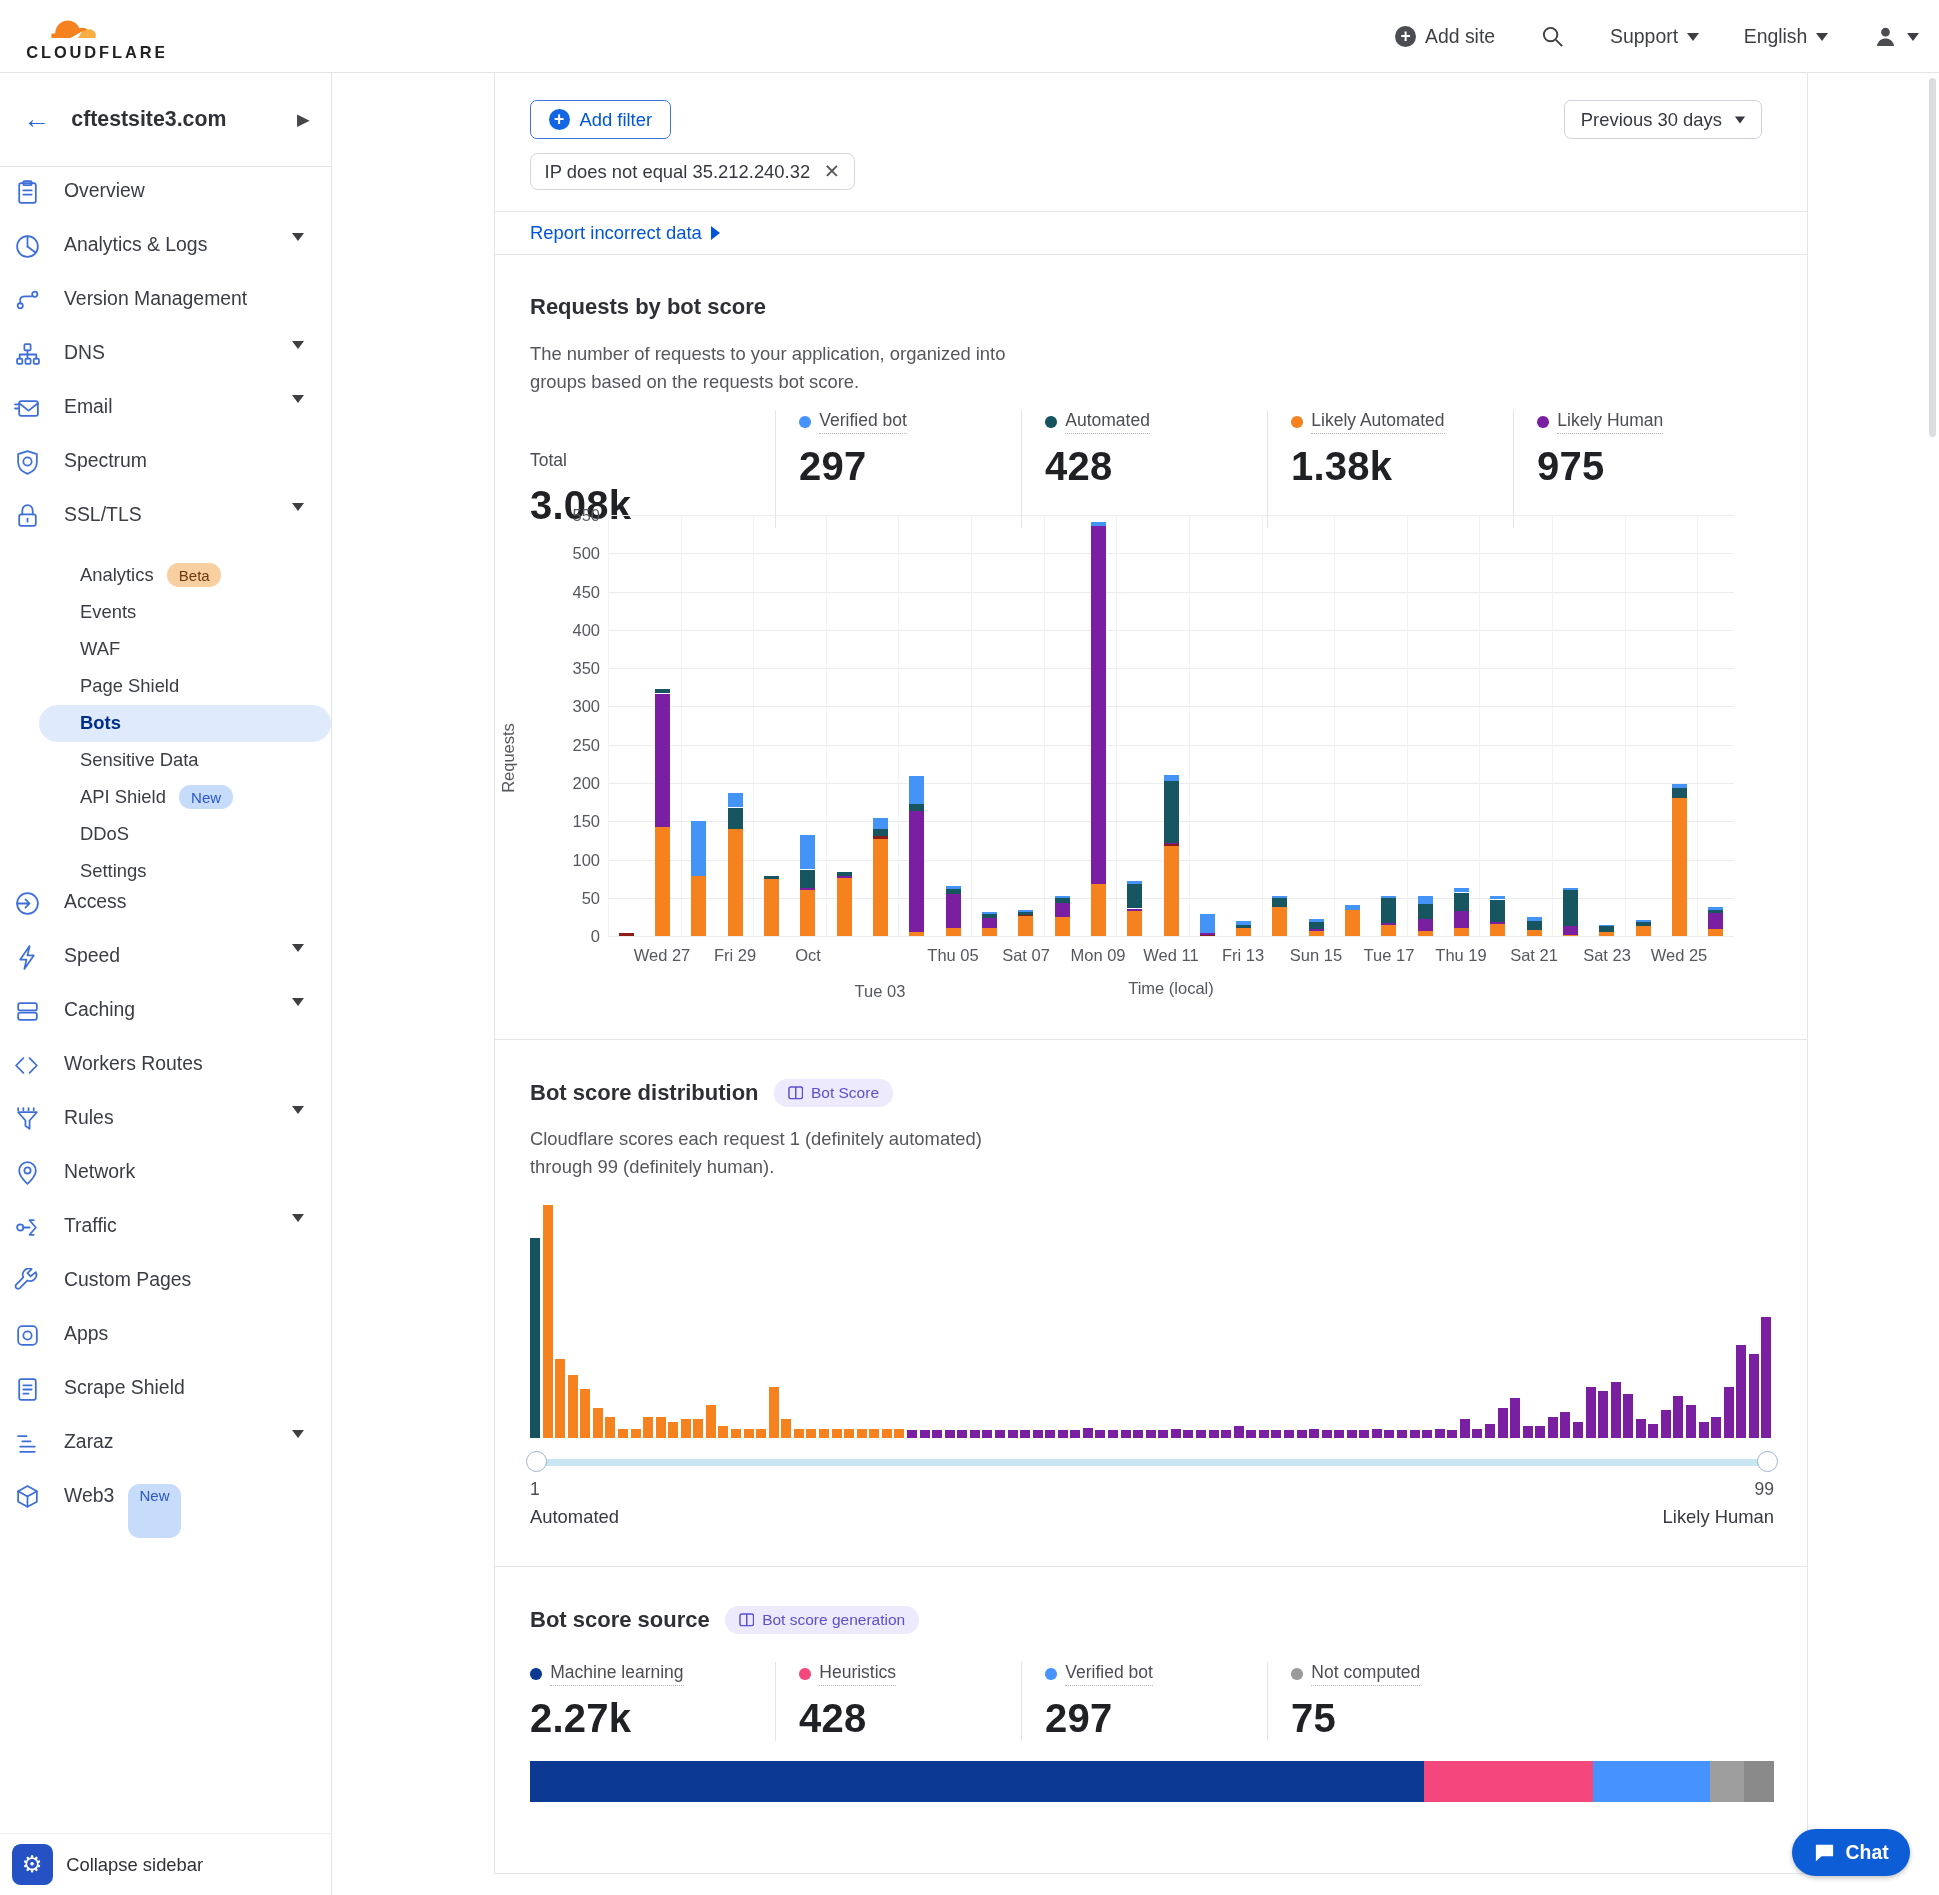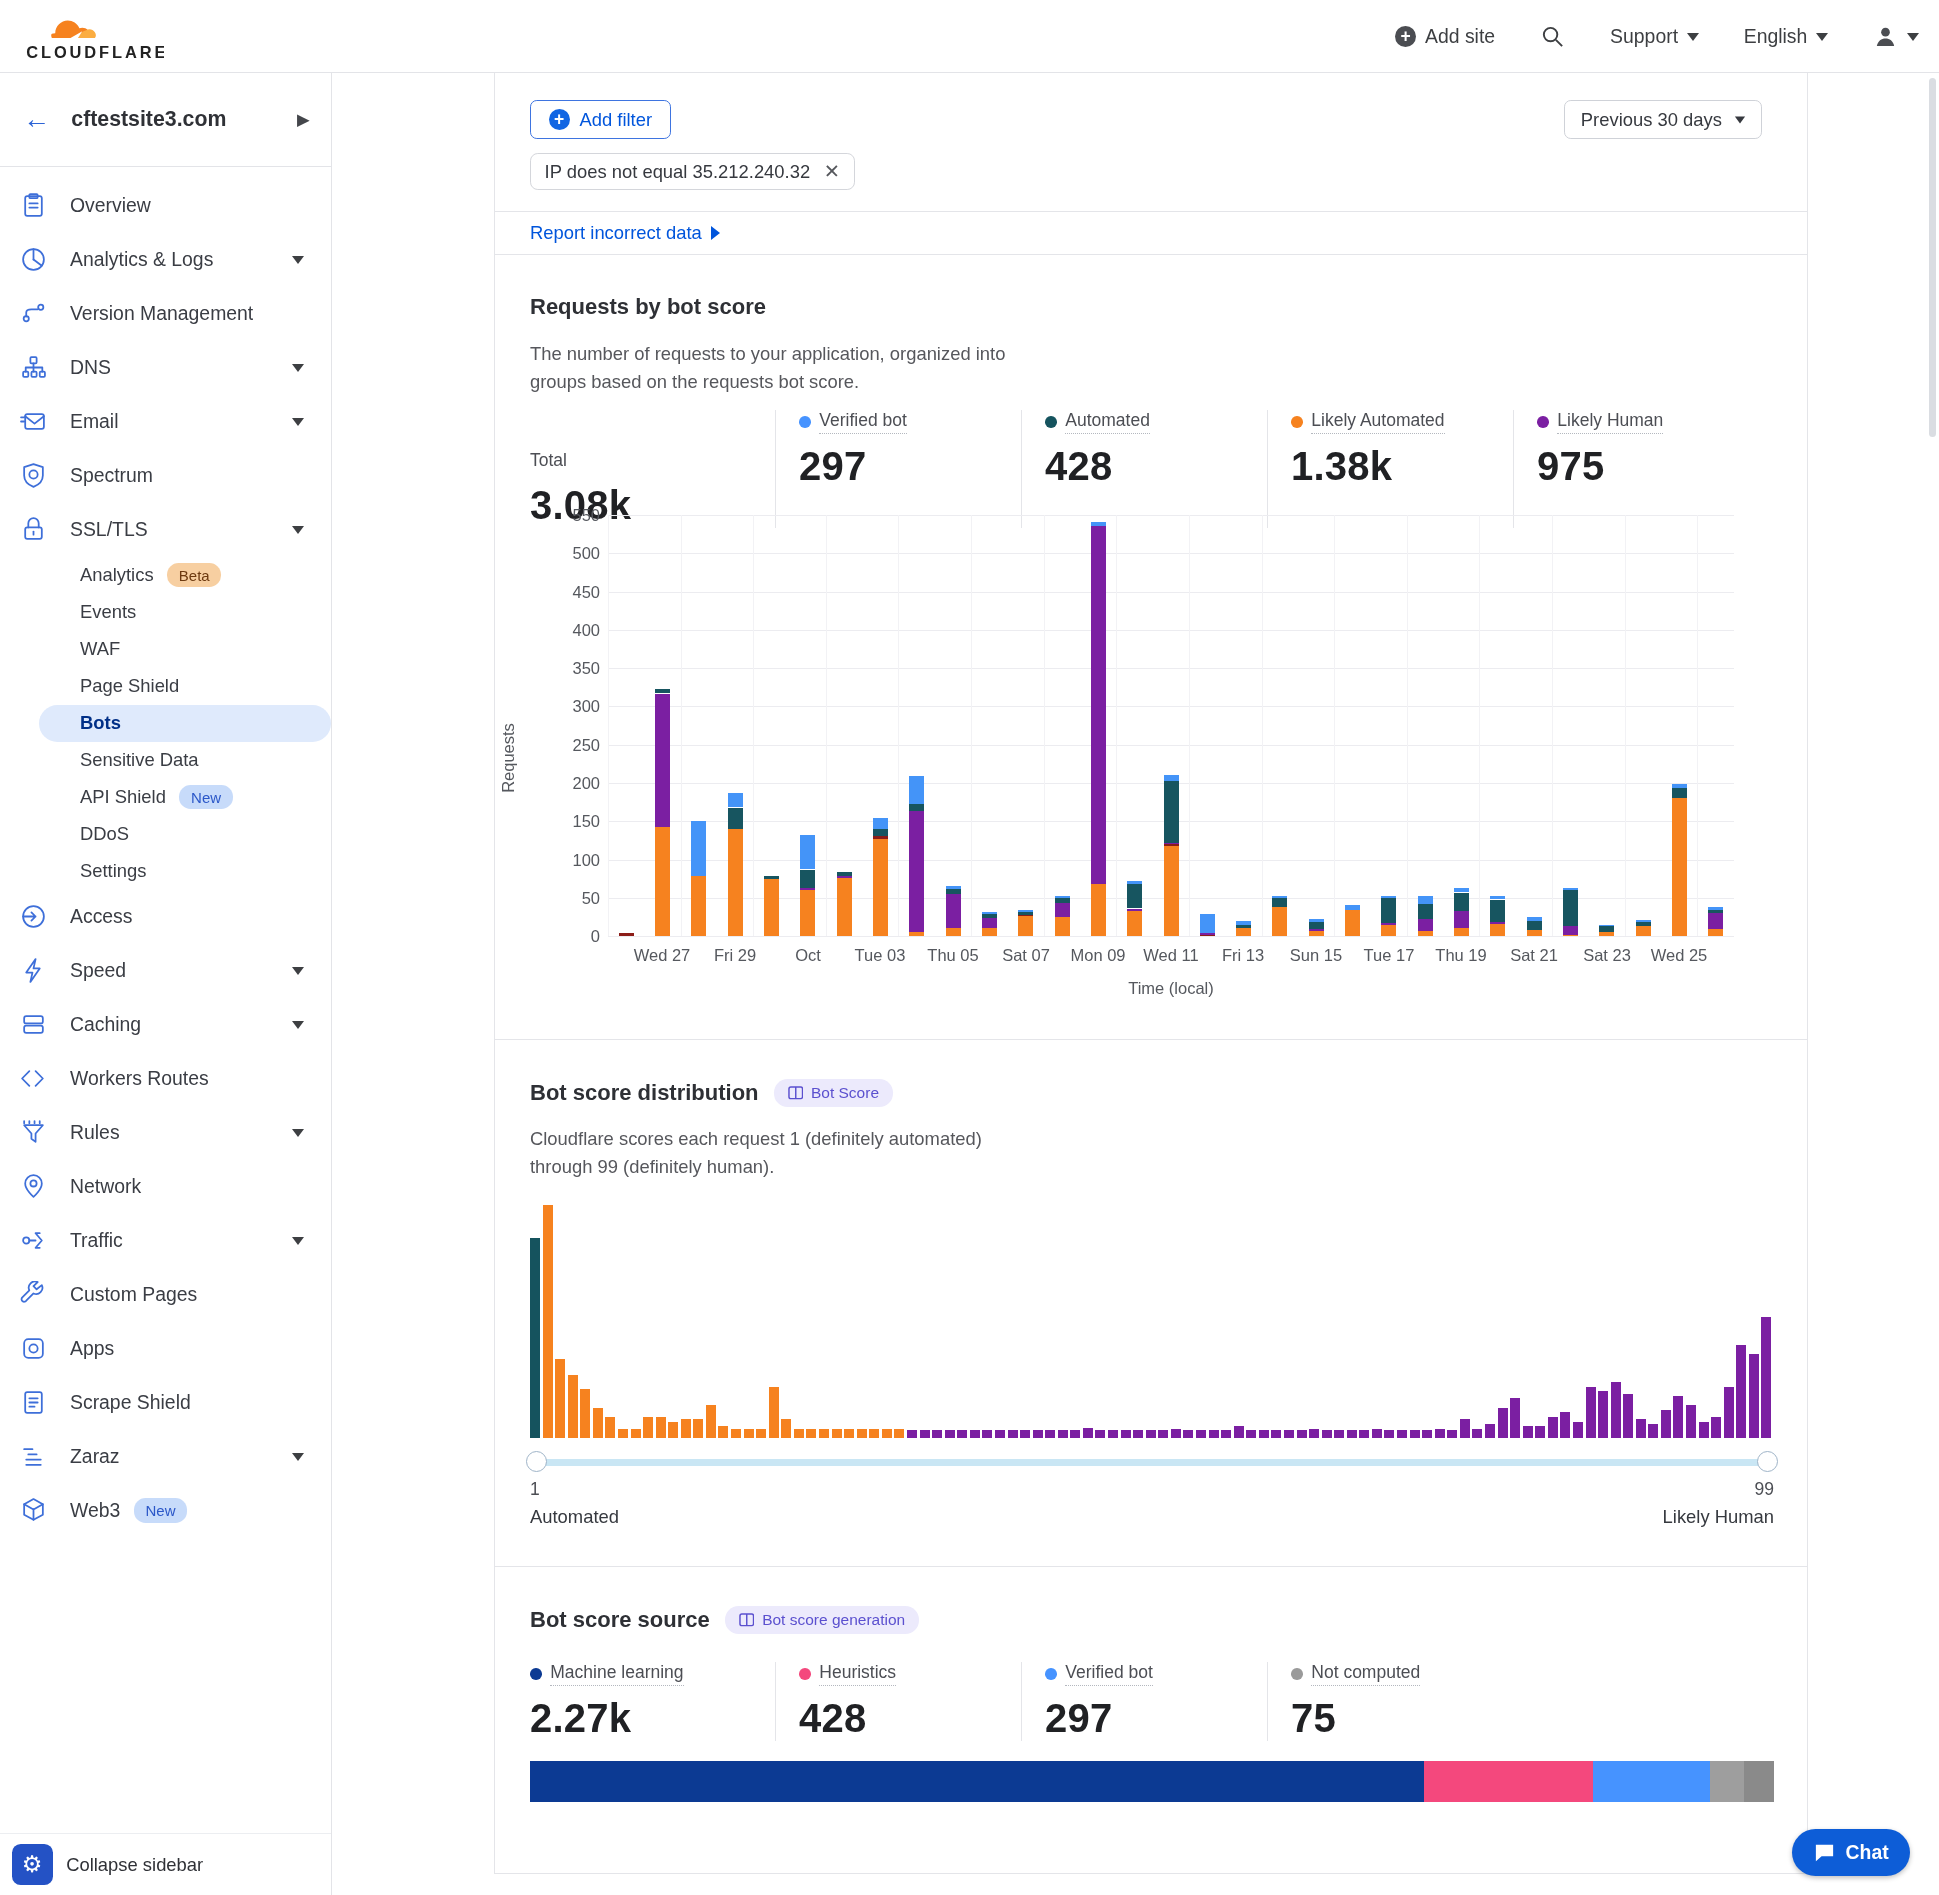--- a/index.html
+++ b/index.html
@@ -15,21 +15,21 @@
   .caret.up { border-top:none; border-bottom:8.7px solid #9b9ea6; }
   .pluscirc { width:21.3px; height:21.3px; border-radius:50%; background:#4b4d52; color:#fff; font-size:17.5px; line-height:20.4px; text-align:center; display:inline-block; font-weight:bold; }
 
   
   .sidebar { position:fixed; top:73px; left:0; width:332px; height:1822px; background:#fff; border-right:1px solid #e3e4e8; z-index:20; }
   .site-row { height:94px; border-bottom:1px solid #e3e4e8; display:flex; align-items:center; padding:0 21.3px 0 23px; }
   .back-arrow { color:#2c64d6; font-size:27px; margin-right:21.3px; cursor:pointer; }
   .site-name { font-size:21.3px; font-weight:bold; color:#2f3136; flex:1; }
   .site-chevron { color:#44464b; font-size:16.5px; cursor:pointer; }
   .nav-list { padding-top:11.6px; }
-  .nav-item { height:54px; display:flex; align-items:center; padding-left:20px; cursor:pointer; font-size:19.4px; color:#3a3d44; position:relative; }
+  .nav-item { height:54px; display:flex; padding-left:14px; cursor:pointer; font-size:19.4px; color:#3a3d44; position:relative; }
   .nav-item .nicon { width:27px; height:27px; margin-right:23px; flex:none; }
   .nav-item .ncaret { position:absolute; right:27px; }
   .nav-sub { height:37px; display:flex; align-items:center; padding-left:80px; font-size:18.4px; color:#3a3d44; cursor:pointer; position:relative; }
   .nav-sub.selected { background:#dfeafc; border-radius:18.4px; margin-left:39px; padding-left:41px; margin-right:0; font-weight:bold; color:#002f87; }
   .badge { font-size:15px; border-radius:11.6px; padding:3.9px 11.6px; margin-left:13.6px; }
   .badge.beta { background:#f7cfa1; color:#6d3a10; }
   .badge.new { background:#c7dbfa; color:#2b57c8; }
   .side-footer { position:absolute; bottom:0; left:0; width:100%; height:62px; border-top:1px solid #eceef1; display:flex; align-items:center; background:#fff; }
   .gear-tile { width:41px; height:41px; border-radius:8.7px; background:#2452c5; color:#fff; font-size:23px; display:flex; align-items:center; justify-content:center; margin-left:11.6px; margin-right:13.6px; cursor:pointer; }
   .collapse-label { font-size:18.4px; color:#2f3136; }
@@ -555,21 +555,21 @@
           <div class="bar-seg" style="left: 1064px; width: 14.6px; bottom: 148px; height: 3.8px; background: rgb(68, 148, 248);"></div>
           <div class="bar-seg" style="left: 1100px; width: 14.6px; bottom: 0px; height: 6.9px; background: rgb(246, 130, 31);"></div>
           <div class="bar-seg" style="left: 1100px; width: 14.6px; bottom: 6.9px; height: 16px; background: rgb(123, 31, 162);"></div>
           <div class="bar-seg" style="left: 1100px; width: 14.6px; bottom: 23px; height: 3.1px; background: rgb(23, 85, 96);"></div>
           <div class="bar-seg" style="left: 1100px; width: 14.6px; bottom: 26px; height: 3.1px; background: rgb(68, 148, 248);"></div>
         </div>
       <div class="xlabels" id="req-xlabels">
           <div class="xlab" style="left: 54px;">Wed 27</div>
           <div class="xlab" style="left: 127px;">Fri 29</div>
           <div class="xlab" style="left: 200px;">Oct</div>
-          <div class="xlab" style="left: 272px;">Tue 03</div>
+          <div class="xlab" style="left: 272px; margin-top: 36px;">Tue 03</div>
           <div class="xlab" style="left: 345px;">Thu 05</div>
           <div class="xlab" style="left: 418px;">Sat 07</div>
           <div class="xlab" style="left: 490px;">Mon 09</div>
           <div class="xlab" style="left: 563px;">Wed 11</div>
           <div class="xlab" style="left: 635px;">Fri 13</div>
           <div class="xlab" style="left: 708px;">Sun 15</div>
           <div class="xlab" style="left: 781px;">Tue 17</div>
           <div class="xlab" style="left: 853px;">Thu 19</div>
           <div class="xlab" style="left: 926px;">Sat 21</div>
           <div class="xlab" style="left: 999px;">Sat 23</div>

